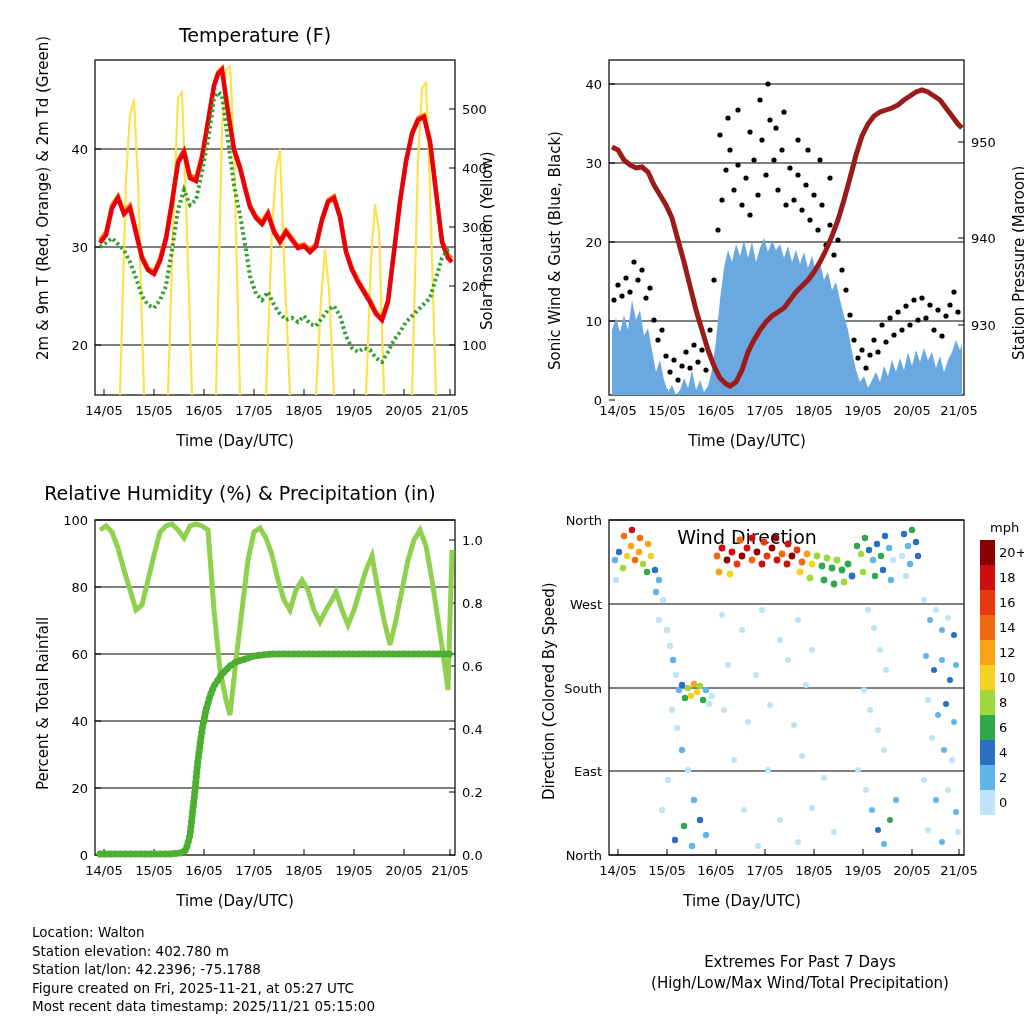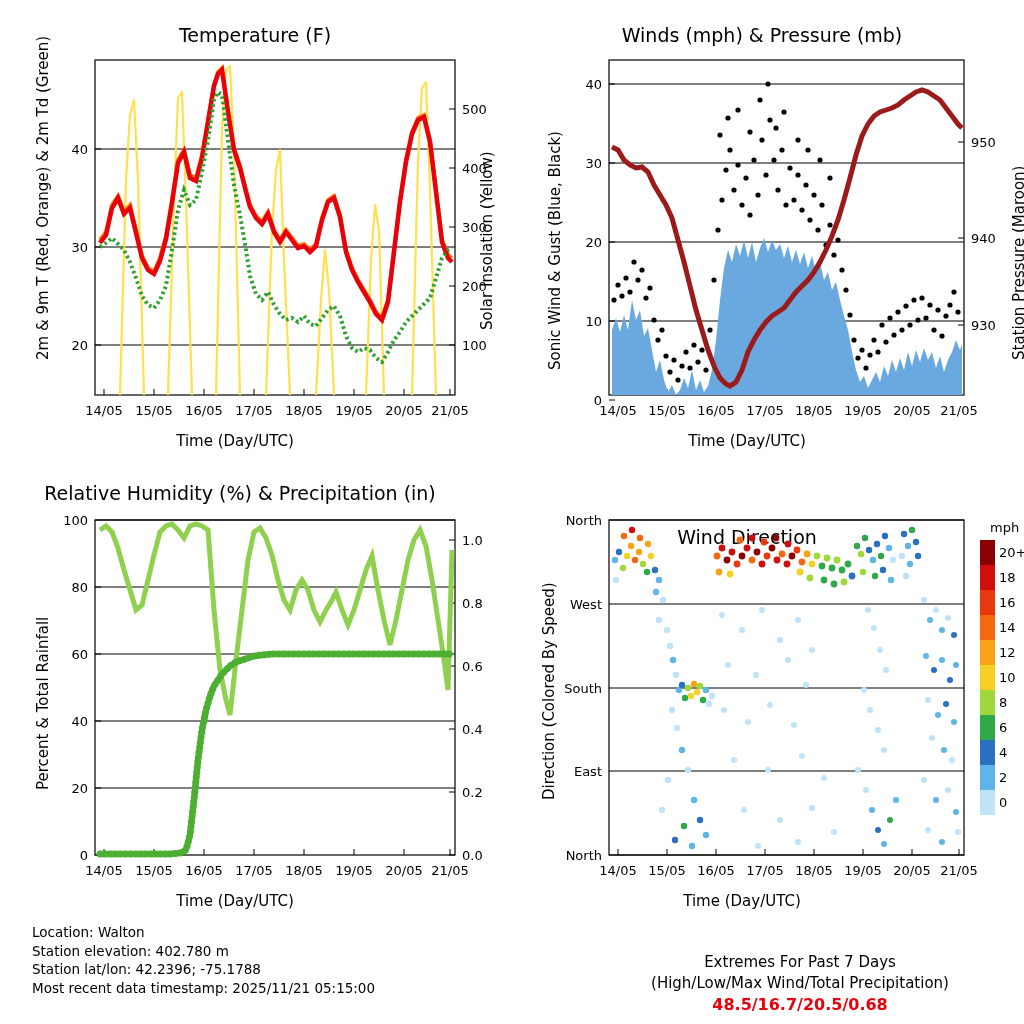--- a/index.html
+++ b/index.html
@@ -101,21 +101,20 @@
 
       <polyline fill="none" stroke="#ff7f0e" stroke-width="4" points="100,240 106,232 112,205 118,196 124,212 130,205 136,230 142,256 148,268 154,272 160,258 166,236 172,200 178,160 184,150 190,175 196,178 202,155 208,120 214,85 218,72 222,68 228,110 234,148 240,166 246,190 250,205 256,216 262,222 268,212 274,230 280,240 286,230 292,238 298,246 304,244 310,250 316,244 322,218 328,200 334,196 340,215 346,250 352,268 358,280 364,290 370,300 376,312 382,318 388,300 394,250 400,200 406,160 412,132 418,118 424,115 430,140 436,190 442,240 448,255 452,258"></polyline>
 
       <polyline fill="none" stroke="#e8000b" stroke-width="4.5" points="100,243 106,235 112,208 118,198 124,214 130,208 136,233 142,258 148,270 154,274 160,261 166,239 172,203 178,163 184,152 190,178 196,181 202,158 208,122 214,86 218,74 222,70 228,112 234,150 240,168 246,192 250,207 256,218 262,224 268,214 274,232 280,242 286,232 292,240 298,248 304,246 310,252 316,246 322,220 328,202 334,198 340,217 346,252 352,270 358,282 364,292 370,302 376,314 382,320 388,302 394,252 400,202 406,162 412,134 418,120 424,117 430,142 436,192 442,242 448,258 452,262"></polyline>
 
       <polyline fill="none" stroke="#2ca02c" stroke-width="4" stroke-dasharray="2.5 3" points="100,247 106,243 112,238 118,244 124,250 130,262 136,278 142,296 148,305 154,308 160,300 166,286 172,250 178,210 184,190 190,205 196,200 202,172 208,140 214,100 218,92 222,95 228,140 234,185 240,215 246,250 250,276 256,294 262,300 268,292 274,305 280,314 286,320 292,318 298,322 304,316 310,324 316,326 322,318 328,310 334,306 340,316 346,336 352,348 358,352 364,348 370,350 376,358 382,362 388,352 394,340 400,332 406,322 412,316 418,310 424,304 430,298 436,278 442,258 448,250 452,248"></polyline>
     </svg>
   </div>
 
   <div class="panel" style="left:512px;top:0;width:512px;height:460px;">
-    <div class="title" style="position:absolute;left:30px;top:24px;width:440px;">Winds (mph) &amp; Pressure (mb)</div>
 
     <div style="position:absolute;left:34px;top:370px;">
       <div class="rot axis-label" style="transform:rotate(-90deg);">Sonic Wind &amp; Gust (Blue, Black)</div>
     </div>
     <div style="position:absolute;left:498px;top:360px;">
       <div class="rot axis-label" style="transform:rotate(-90deg);">Station Pressure (Maroon)</div>
     </div>
     <div class="axis-label" style="position:absolute;left:10px;top:432px;width:450px;text-align:center;">Time (Day/UTC)</div>
 
     <svg width="512" height="430" style="position:absolute;left:0;top:0;">
@@ -611,22 +610,22 @@
           <text x="19" y="269">0</text>
         </g>
       </svg>
     </div>
   </div>
 
   <div class="footer" style="position:absolute;left:32px;top:923px;width:470px;">
     <div>Location: Walton</div>
     <div>Station elevation: 402.780 m</div>
     <div>Station lat/lon: 42.2396; -75.1788</div>
+    <div>Figure created on Fri, 2025-11-21, at 05:27 UTC</div>
     <div>Most recent data timestamp: 2025/11/21 05:15:00</div>
   </div>
 
   <div class="extremes" style="position:absolute;left:600px;top:952px;width:400px;">
     <div>Extremes For Past 7 Days</div>
     <div>(High/Low/Max Wind/Total Precipitation)</div>
-    <div class="vals">48.5/16.7/20.5/0.68</div>
   </div>
 
 </div>
 
 </body></html>

